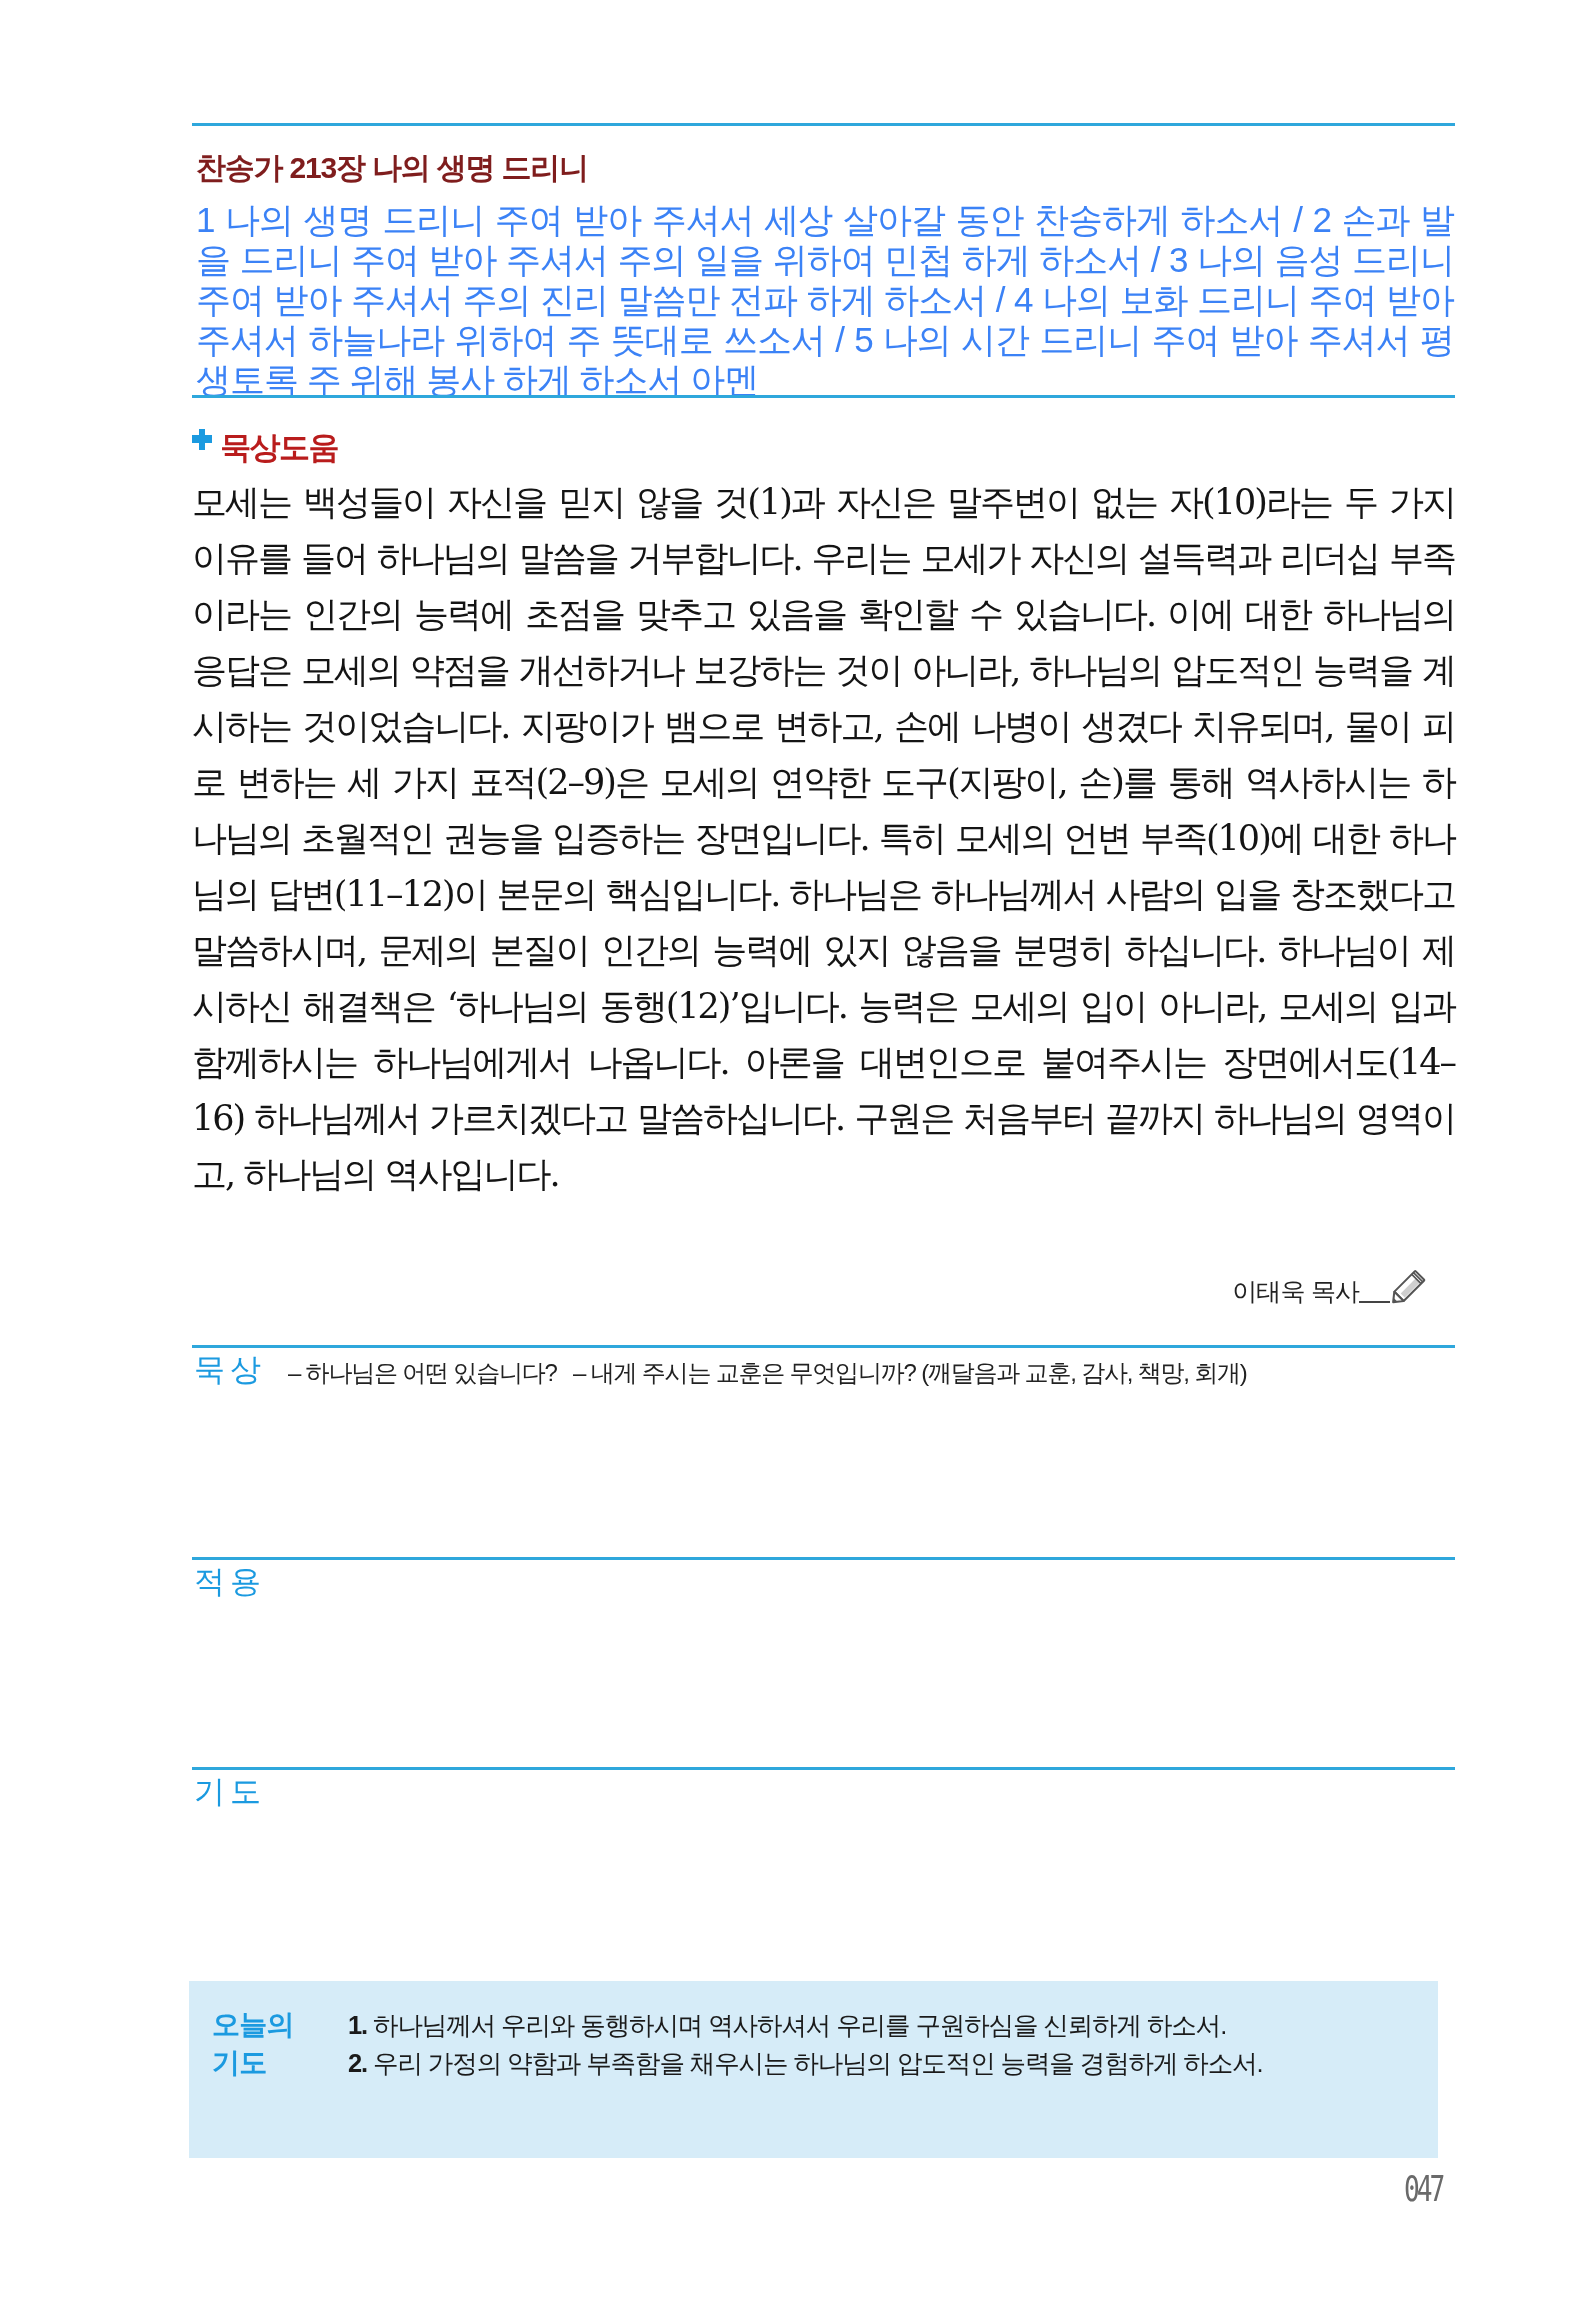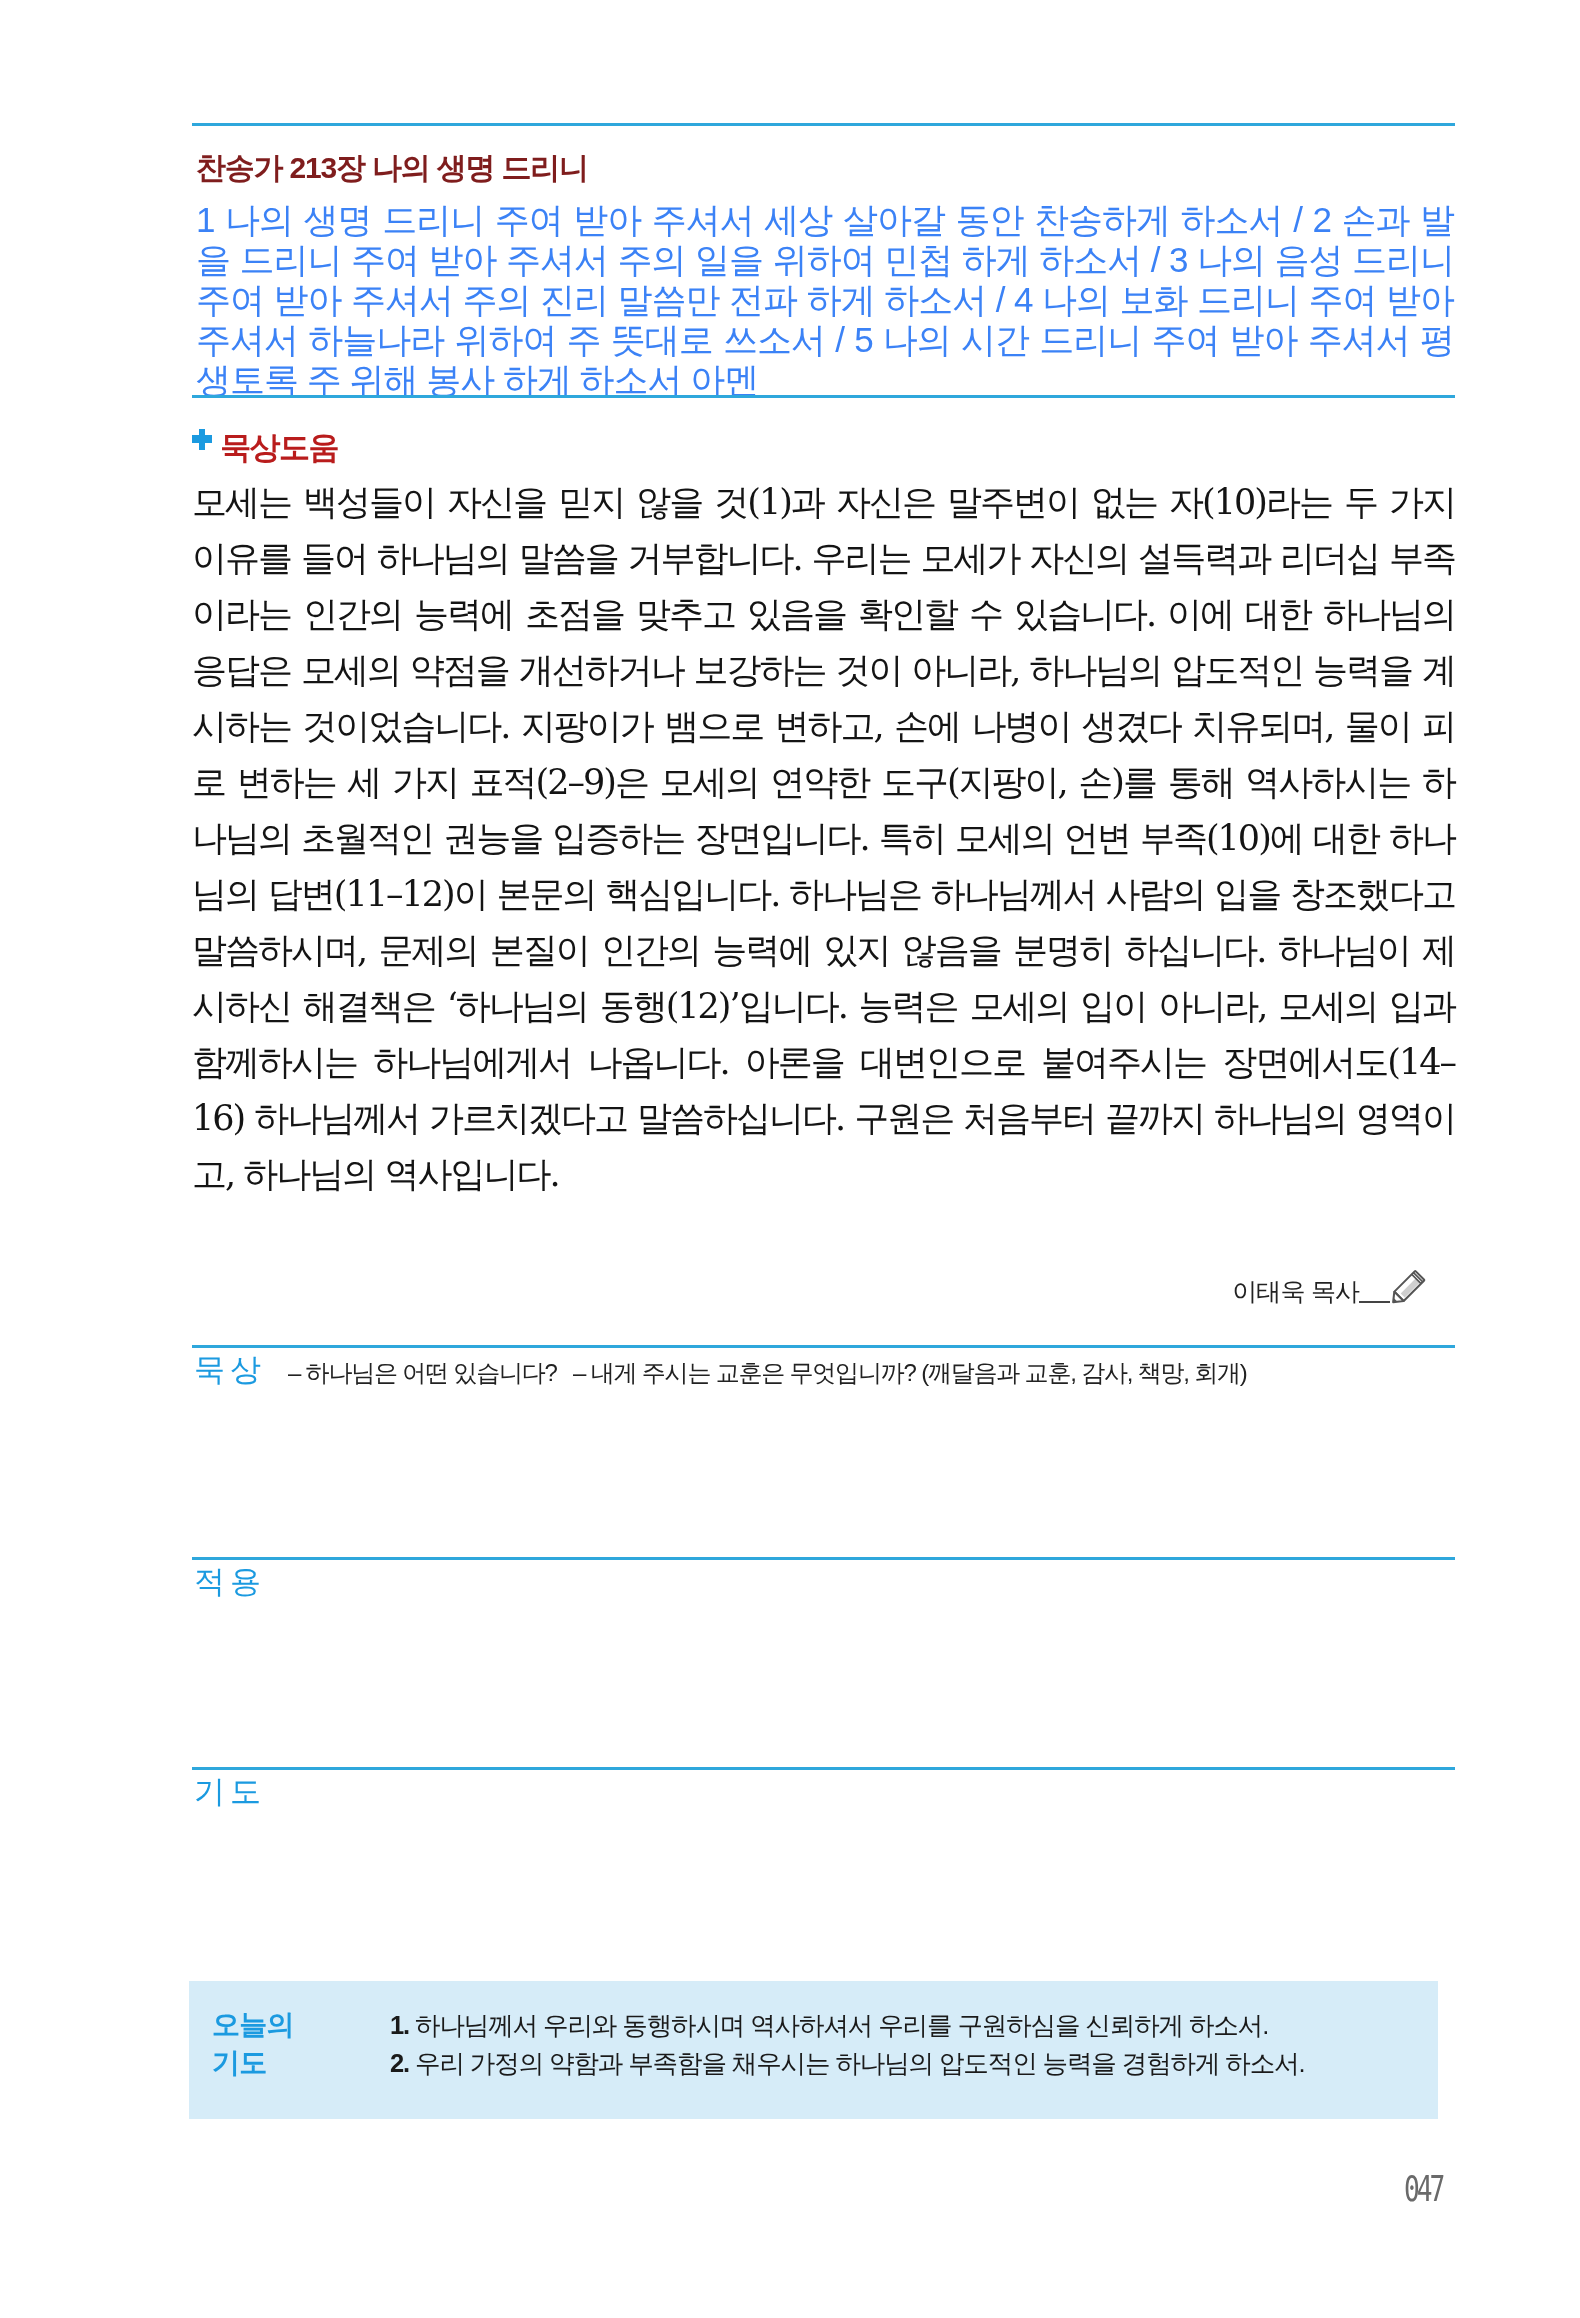--- a/index.html
+++ b/index.html
@@ -51,33 +51,33 @@
     font-family: "DejaVu Sans", "Liberation Sans", sans-serif;
     font-size: 31px; letter-spacing: 5px; color: #1b9ae0; font-weight: normal;
   }
   .meditate-questions {
     position: absolute; left: 288px; top: 1357px;
     font-family: "Liberation Sans", "DejaVu Sans", sans-serif;
     font-size: 24px; letter-spacing: -1.2px; color: #222; white-space: pre;
   }
 
   .prayer-box {
-    position: absolute; left: 189px; top: 1981px; width: 1249px; height: 138px;
+    position: absolute; left: 189px; top: 1981px; width: 1249px; height: 177px;
     background: #d6ecf8;
     padding-left: 14px;
   }
   .prayer-label {
     position: absolute; left: 23px; top: 25px;
     font-family: "Liberation Sans", "DejaVu Sans", sans-serif;
     font-weight: bold; font-size: 28px; line-height: 38px; letter-spacing: -0.8px; color: #1b9ae0;
   }
   .prayer-items {
     position: absolute; left: 159px; top: 25px;
     font-family: "Liberation Sans", "DejaVu Sans", sans-serif;
-    font-size: 25.5px; line-height: 38px; letter-spacing: -1.1px; color: #1a1a1a; margin-left: 42px;
+    font-size: 25.5px; line-height: 38px; letter-spacing: -1.1px; color: #1a1a1a;
   }
   .prayer-items .num { font-weight: bold; }
 
   .page-number {
     position: absolute; left: 1404px; top: 2169px;
     font-family: "DejaVu Sans Mono", "Liberation Mono", monospace;
     font-size: 35px; letter-spacing: -4.1px; color: #6a6a6a; transform: scaleX(0.75); transform-origin: left;
   }
 </style>
 </head>

